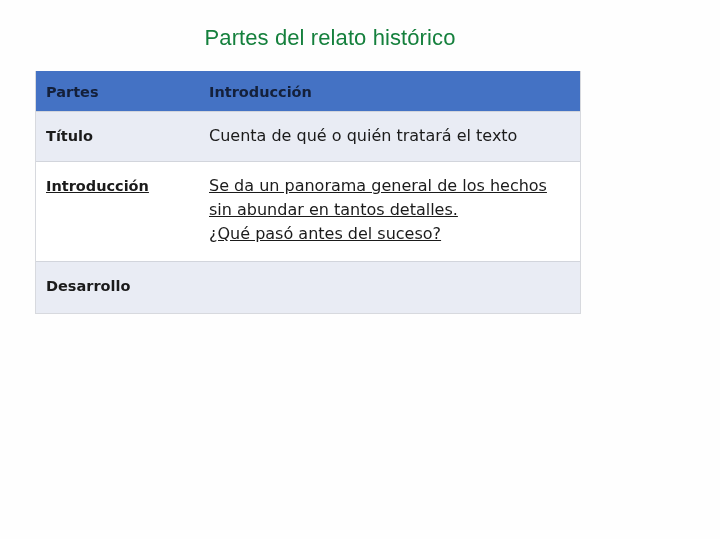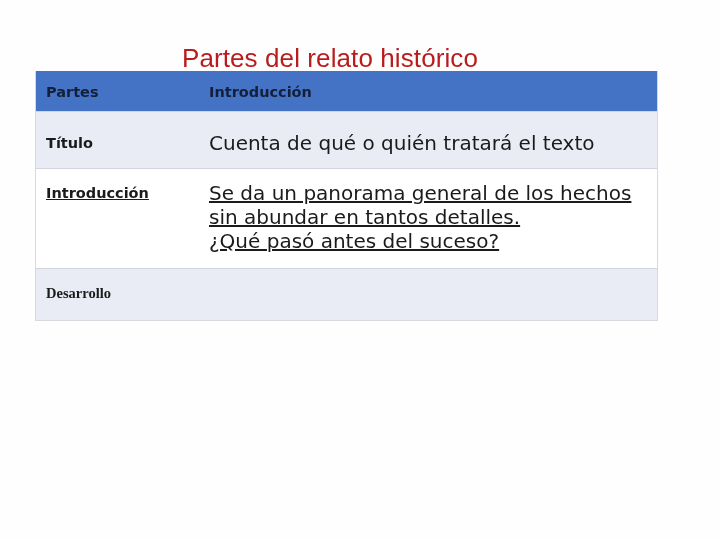--- a/index.html
+++ b/index.html
@@ -21,33 +21,32 @@
     height: 539px;
     background: #fefefe;
   }
   .title {
     position: absolute;
     left: 0;
     top: 21px;
     width: 660px;
     text-align: center;
     font-family: "Liberation Sans", sans-serif;
-    font-size: 26px;
+    font-size: 22px;
     font-weight: 400;
-    color: #b91c1c;
+    color: #15803d;
     letter-spacing: 0.1px;
     line-height: 34px;
     white-space: nowrap;
-    margin-top: 20px;
   }
   .table {
     position: absolute;
     left: 35px;
     top: 71px;
-    width: 623px;
+    width: 546px;
     border: 1px solid #d7d9de;
     border-top: none;
     box-sizing: border-box;
     background: #d946ef;
   }
   .row {
     display: flex;
     align-items: flex-start;
     box-sizing: border-box;
     border-top: 1px solid #d2d5dc;
@@ -73,38 +72,38 @@
     font-size: 14.5px;
     font-weight: bold;
     color: #1b1b1b;
     line-height: 24px;
   }
   .cell-desc {
     flex: 1 1 auto;
     box-sizing: border-box;
     padding: 11px 10px 11px 1px;
     font-family: "DejaVu Sans", sans-serif;
-    font-size: 20px;
+    font-size: 16px;
     font-weight: 400;
     color: #1b1b1b;
     line-height: 24px;
     white-space: pre-line;
   }
   .row.header .cell-part,
   .row.header .cell-desc {
     padding-top: 8px;
     padding-bottom: 8px;
     font-size: 14.5px;
     font-weight: bold;
     color: #14203a;
     line-height: 20px;
   }
-  .row.r1 .cell-part, .row.r1 .cell-desc { padding-top: 19px; padding-bottom: 13px; }
+  .row.r1 .cell-part, .row.r1 .cell-desc { padding-top: 12px; padding-bottom: 13px; }
   .row.r2 .cell-part, .row.r2 .cell-desc { padding-top: 12px; padding-bottom: 15px; text-decoration: underline; }
-  .row.r3 .cell-part, .row.r3 .cell-desc { padding-top: 12px; padding-bottom: 15px; font-family: Liberation Serif, serif; }
+  .row.r3 .cell-part, .row.r3 .cell-desc { padding-top: 12px; padding-bottom: 15px; }
   .row.r4 .cell-part, .row.r4 .cell-desc { padding-top: 12px; padding-bottom: 18px; }
 </style>
 </head>
 <body>
 
 <div class="slide">
 
   <div class="title">Partes del relato histórico</div>
 
   <div class="table">

